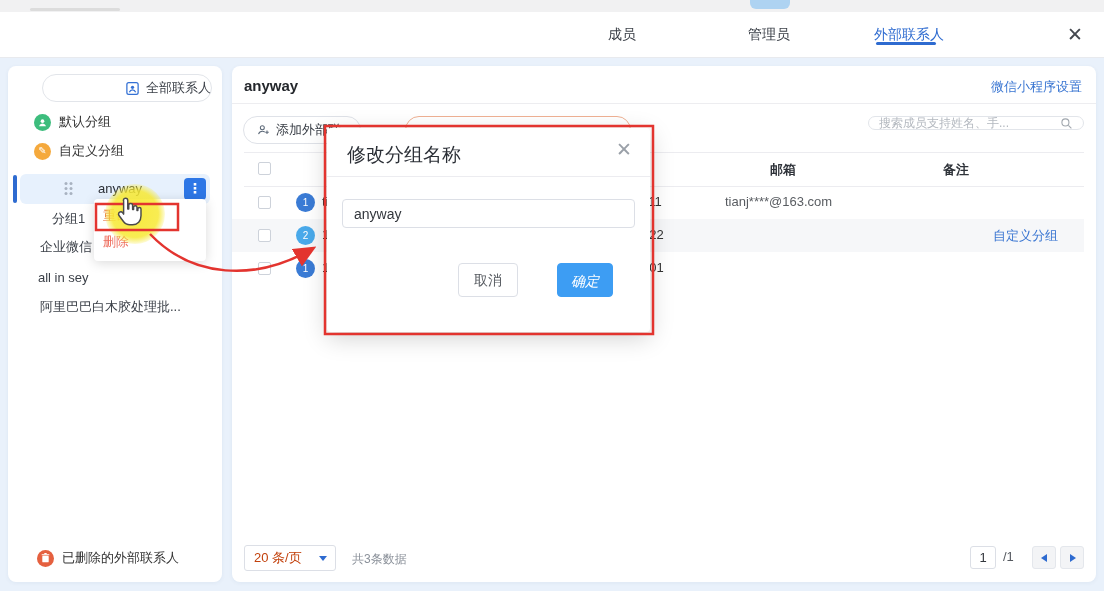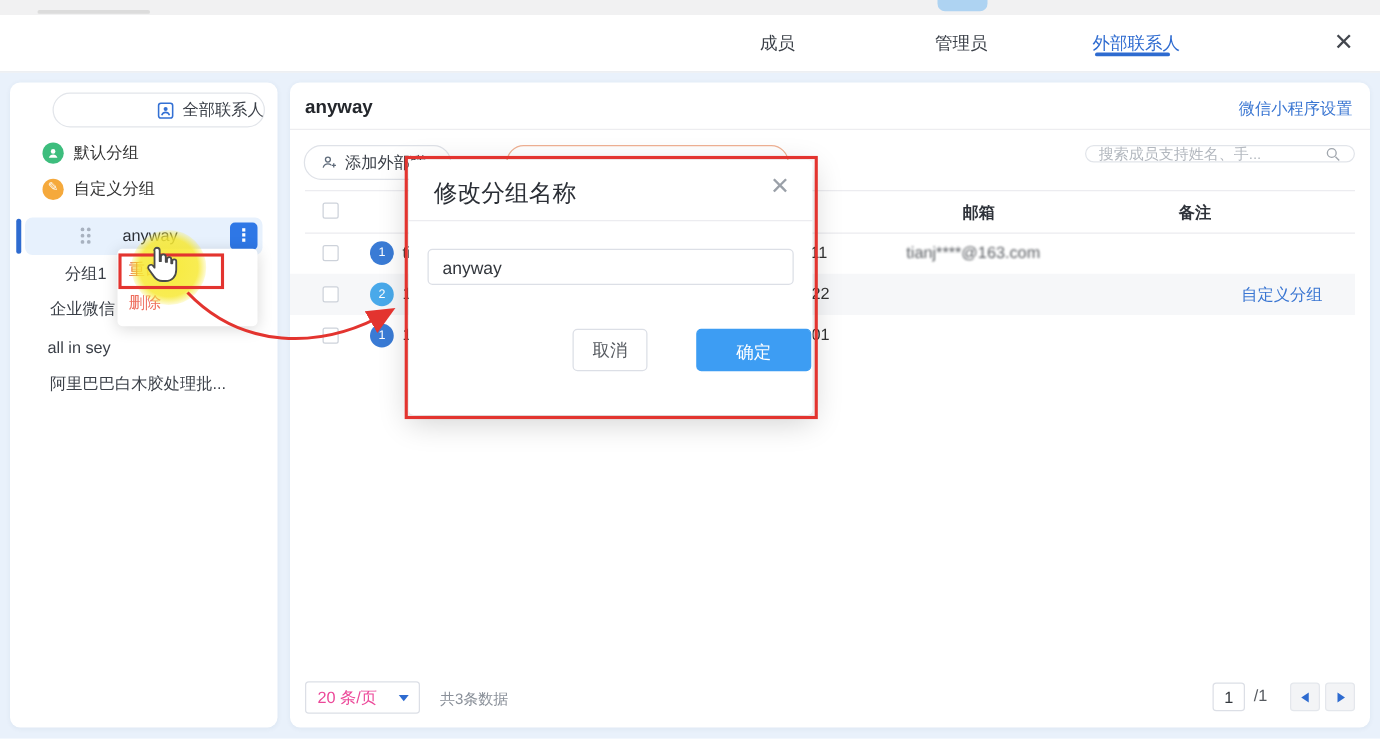--- a/index.html
+++ b/index.html
@@ -71,40 +71,40 @@
   .row.alt { background:#f6f7f9; }
   .row .checkbox { position:absolute; left:26px; top:10px; }
   .avatar { position:absolute; left:64px; top:7px; width:19px; height:19px; border-radius:50%; color:#fff; font-size:10px; text-align:center; line-height:19px; }
   .av-b { background:#3a7bd5; } .av-l { background:#49a9ea; }
   .cell-name { position:absolute; left:90px; top:8px; }
   .cell-phone { position:absolute; left:410px; top:8px; }
   .cell-email { position:absolute; left:493px; top:8px; color:#3c4046; filter:blur(0.7px); opacity:0.85; }
   .cell-action { position:absolute; left:761px; top:8px; color:#3a76d2; cursor:pointer; }
 
   
-  .page-size { position:absolute; left:12px; top:479px; width:92px; height:26px; border:1px solid #dcdfe6; border-radius:3px; line-height:24px; padding-left:9px; color:#ec4899; cursor:pointer; }
+  .page-size { position:absolute; left:12px; top:479px; width:92px; height:26px; border:1px solid #dcdfe6; border-radius:3px; line-height:24px; padding-left:9px; color:#c2410c; cursor:pointer; }
   .caret-down { position:absolute; right:8px; top:10px; width:0; height:0; border-left:4.5px solid transparent; border-right:4.5px solid transparent; border-top:5.5px solid #2e6bd0; }
   .total-txt { position:absolute; left:120px; top:485px; font-size:12px; color:#8a9099; }
   .page-box { position:absolute; left:738px; top:480px; width:26px; height:23px; border:1px solid #dcdfe6; border-radius:3px; text-align:center; line-height:21px; color:#33373d; background:#fff; }
   .page-of { position:absolute; left:771px; top:483px; color:#55595f; }
   .pg-btn { position:absolute; top:480px; width:24px; height:23px; background:#f3f4f6; border:1px solid #e4e7ec; border-radius:3px; cursor:pointer; }
   .pg-prev { left:800px; } .pg-next { left:828px; }
   .tri { position:absolute; top:7px; width:0; height:0; }
   .tri-l { left:8px; border-top:4.5px solid transparent; border-bottom:4.5px solid transparent; border-right:6px solid #2e6bd0; }
   .tri-r { left:9px; border-top:4.5px solid transparent; border-bottom:4.5px solid transparent; border-left:6px solid #2e6bd0; }
 
   
   .modal { position:absolute; left:327px; top:128px; width:323px; height:204px; background:#fff; border-radius:4px; box-shadow:0 6px 24px rgba(0,0,0,0.18); z-index:30; }
   .modal-title { position:absolute; left:20px; top:14px; font-size:19px; color:#2b2f36; }
   .modal-close { position:absolute; right:14px; top:10px; width:24px; height:24px; font-size:19px; color:#9aa0a8; text-align:center; line-height:24px; cursor:pointer; font-weight:300; }
   .modal-divider { position:absolute; left:0; top:48px; width:323px; height:1px; background:#ececf0; }
   .modal-input { position:absolute; left:15px; top:71px; width:293px; height:29px; border:1px solid #dcdfe6; border-radius:4px; padding:0 11px; font-size:14px; color:#33373d; outline:none; font-family:inherit; }
   .btn { position:absolute; top:135px; height:34px; border-radius:4px; font-size:14px; text-align:center; line-height:32px; cursor:pointer; }
   .btn-cancel { left:131px; width:60px; background:#fff; border:1px solid #dcdfe6; color:#55595f; }
-  .btn-confirm { left:230px; width:92px; background:#3d9df3; border:1px solid #3d9df3; color:#fff; line-height:34px; }
+  .btn-confirm { left:230px; width:56px; background:#3d9df3; border:1px solid #3d9df3; color:#fff; line-height:34px;font-style:italic; }
 
   
   .overlay { position:absolute; left:0; top:0; width:1104px; height:591px; pointer-events:none; z-index:40; }
   .cursor-hand { position:absolute; left:113px; top:197px; z-index:41; pointer-events:none; }
 </style>
 </head>
 <body>
 
 <div class="stage">
 
@@ -163,20 +163,30 @@
         </g>
     </svg>
     <div class="sel-label">anyway</div>
     <div class="more-btn">⋮</div>
 
     <div class="group-item" style="top:139px; padding-left:44px;">分组1</div>
     <div class="group-item" style="top:167px; padding-left:32px;">企业微信</div>
     <div class="group-item" style="top:227px; padding-left:32px;">阿里巴巴白木胶处理批...</div>
     <div class="group-item" style="top:198px; padding-left:30px;">all in sey</div>
 
+    <div class="deleted-row" style="padding-left:29px; gap:8px;">
+      <span class="circle-ic red-ic">
+        <svg width="9" height="10" viewBox="0 0 12 14">
+            <rect x="1.5" y="4" width="9" height="9" rx="1.2" fill="#fff"></rect>
+            <rect x="0.5" y="1.6" width="11" height="1.7" rx="0.8" fill="#fff"></rect>
+            <rect x="4.2" y="0" width="3.6" height="1.8" rx="0.7" fill="#fff"></rect>
+          </svg>
+      </span>
+      <span>已删除的外部联系人</span>
+    </div>
   </div>
 
   <div class="card main">
     <div class="group-title">anyway</div>
 
 
     <div class="wechat-link">微信小程序设置</div>
     <div class="hdr-divider"></div>
 
     <div class="invite-pill"></div>

